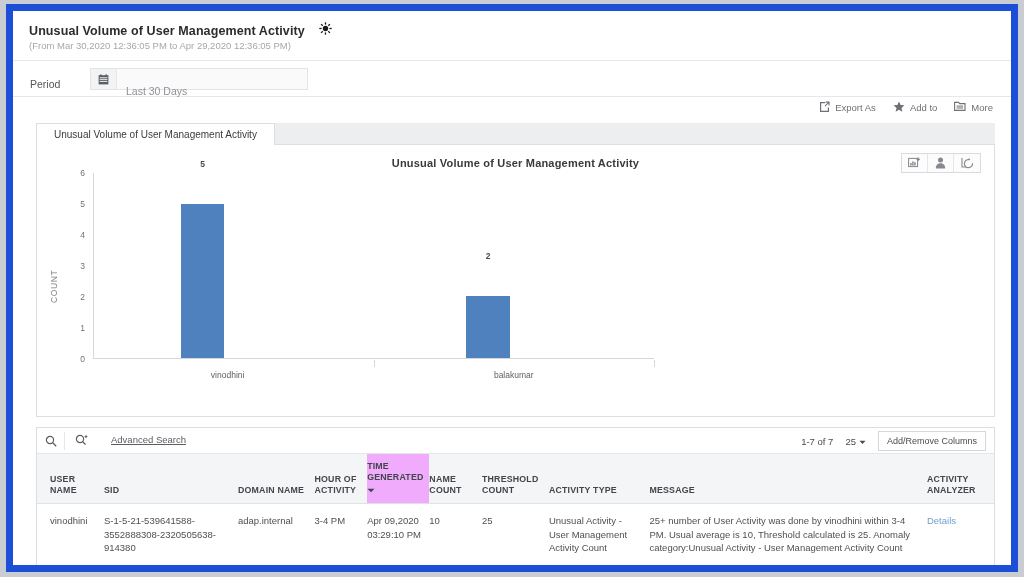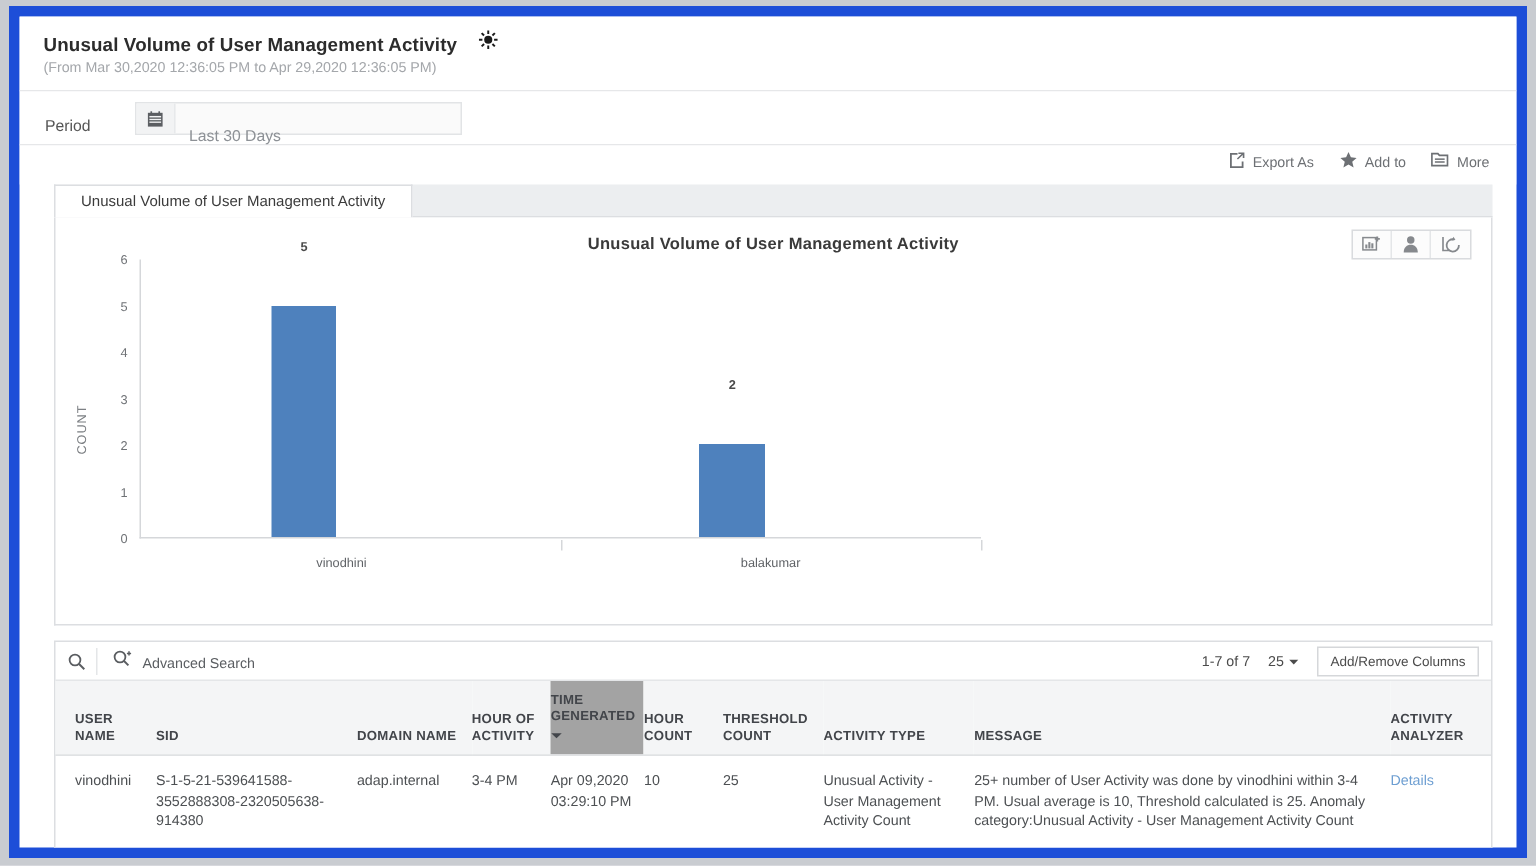--- a/index.html
+++ b/index.html
@@ -204,23 +204,24 @@
   .tabletop {
     position: relative; height: 26px;
     border-bottom: 1px solid #e4e6e8;
     display: flex; align-items: center;
   }
   .search-icon-box {
     width: 28px; display: flex; align-items: center; justify-content: center;
     border-right: 1px solid #e4e6e8; height: 18px;
   }
   .adv-search {
-    display: flex; align-items: flex-end; gap: 6px;
+    display: flex; align-items: flex-start; gap: 22px;
     padding-left: 10px; font-size: 9.5px; color: #5a5d61;
     cursor: pointer;
+    text-decoration: underline;
   }
   .tabletop-right {
     position: absolute; right: 8px; top: 3px;
     display: flex; align-items: center; gap: 12px;
   }
   .rowcount { font-size: 9.5px; color: #4b4b4b; }
   .pagesize {
     font-size: 9.5px; color: #4b4b4b;
     display: flex; align-items: center; gap: 3px; cursor: pointer;
   }
@@ -233,21 +234,21 @@
   table.grid { width: 100%; border-collapse: collapse; table-layout: fixed; }
   table.grid th {
     background: #f4f5f6;
     font-size: 8.8px; font-weight: bold; color: #42454a;
     text-align: left; vertical-align: bottom;
     padding: 7px 6px 7px 0;
     letter-spacing: .2px;
     border-bottom: 1px solid #e0e2e4;
     line-height: 1.25;
   }
-  table.grid th.sorted { background: #a3a3a3; }
+  table.grid th.sorted { background: #f0abfc; }
   table.grid th:first-child { padding-left: 13px; }
   table.grid td {
     font-size: 9.5px; color: #4d5053;
     vertical-align: top;
     padding: 10px 6px 14px 0;
     line-height: 1.45;
     word-wrap: break-word;
   }
   table.grid td:first-child { padding-left: 13px; }
   .link { color: #6e9fd2; cursor: pointer; }
@@ -447,21 +448,21 @@
           <th>DOMAIN NAME</th>
           <th>HOUR OF ACTIVITY</th>
           <th class="sorted">
             <span>TIME GENERATED</span>
             <span class="sort-caret">
               <svg width="8" height="5" viewBox="0 0 8 5">
                   <path d="M0.5 0.8 L4 4.2 L7.5 0.8 Z" fill="#42454a"></path>
                 </svg>
             </span>
           </th>
-          <th>HOUR COUNT</th>
+          <th>NAME COUNT</th>
           <th>THRESHOLD COUNT</th>
           <th>ACTIVITY TYPE</th>
           <th>MESSAGE</th>
           <th>ACTIVITY ANALYZER</th>
         </tr>
       </thead>
       <tbody>
         <tr>
           <td>vinodhini</td>
           <td>S-1-5-21-539641588-3552888308-2320505638-914380</td>

